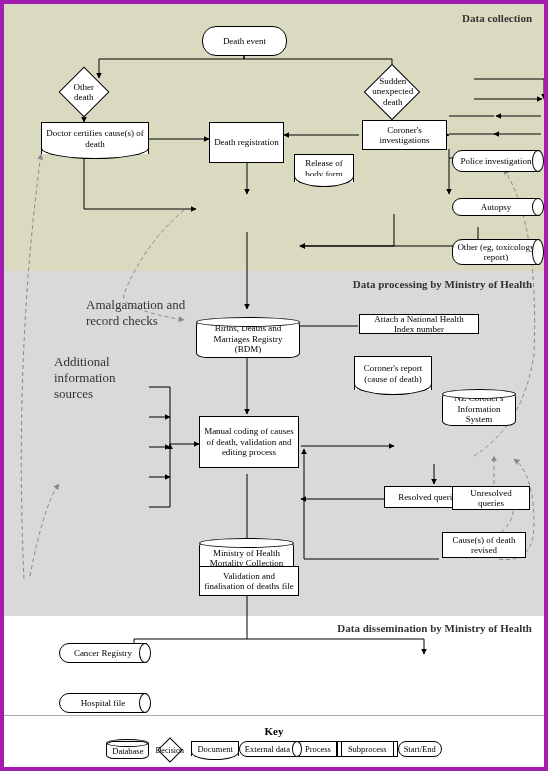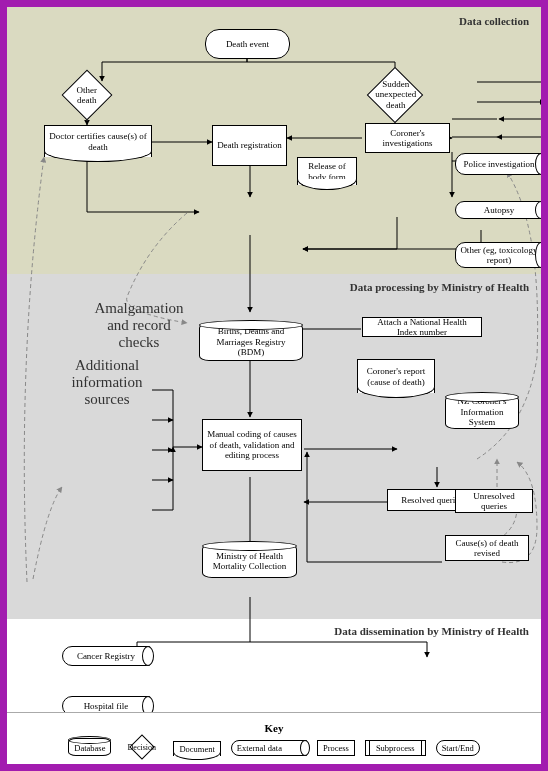--- a/index.html
+++ b/index.html
@@ -1,46 +1,46 @@
 <!DOCTYPE html>
 <html><head>
 <meta charset="utf-8">
 <style>
   *{box-sizing:border-box;margin:0;padding:0}
   body{font-family:Georgia,serif;background:#fff}
-  .frame{width:548px;height:771px;border:7px solid #a21caf;position:relative;overflow:hidden}
+  .frame{width:548px;height:771px;border:4px solid #a21caf;position:relative;overflow:hidden}
   .band{position:absolute;left:0;right:0}
   .band1{top:0;height:267px;background:#dadac1}
   .band2{top:267px;height:345px;background:#d9d9d9}
   .band3{top:612px;height:159px;background:#fff}
   .title{position:absolute;font-weight:bold;font-size:11px;color:#333}
   .node{position:absolute;background:#fff;border:1px solid #000;font-size:9px;line-height:1.15;text-align:center;display:flex;align-items:center;justify-content:center;padding:2px 4px}
   .pill{border-radius:14px}
   .cyl{border-radius:10px/5px;position:relative}
   .cyl:before{content:"";position:absolute;left:-1px;right:-1px;top:-4px;height:8px;border:1px solid #000;border-radius:50%;background:#fff}
   .dia{transform:rotate(45deg)}
   .dia span{transform:rotate(-45deg);display:block}
   .doc{border-bottom:none;border-radius:0 0 0 0;position:relative}
   .doc:after{content:"";position:absolute;left:-1px;right:-1px;bottom:-5px;height:10px;border:1px solid #000;border-top:none;border-radius:0 0 50% 50%/0 0 100% 100%;background:#fff}
   .ext{border-radius:10px 0 0 10px;border-left:1px solid #000;position:relative}
   .ext:after{content:"";position:absolute;right:-5px;top:-1px;bottom:-1px;width:10px;border:1px solid #000;border-radius:50%;background:#fff}
   svg{position:absolute;inset:0;width:548px;height:771px;pointer-events:none}
-  .lbl{position:absolute;font-size:15px;color:#333;text-align:center}
+  .lbl{position:absolute;font-size:13px;color:#333;}
   .key{position:absolute;left:0;right:0;bottom:0;height:52px;border-top:1px solid #aaa;display:flex;flex-direction:column;align-items:center;justify-content:center;gap:4px;background:#fff}
   .key-title{font-weight:bold;font-size:11px}
-  .key-row{display:flex;gap:10px;align-items:flex-end}
+  .key-row{display:flex;gap:0;align-items:flex-start}
   .kshape{border:1px solid #000;font-size:8.5px;padding:2px 5px;display:flex;align-items:center;justify-content:center;background:#fff}
   .kpill{border-radius:10px}
   .kcyl{border-radius:8px/4px;position:relative;padding-top:4px}
   .kcyl:before{content:"";position:absolute;left:-1px;right:-1px;top:-3px;height:6px;border:1px solid #000;border-radius:50%}
   .kdia{width:18px;height:18px;transform:rotate(45deg);margin:0 12px}
   .kdia span{transform:rotate(-45deg);font-size:8px}
   .kdoc{position:relative;border-bottom:none}
   .kdoc:after{content:"";position:absolute;left:-1px;right:-1px;bottom:-4px;height:7px;border:1px solid #000;border-top:none;border-radius:0 0 50% 50%/0 0 100% 100%;background:#fff}
-  .kext{border-radius:8px 0 0 8px;position:relative;padding-right:24px}
+  .kext{border-radius:8px 0 0 8px;position:relative;padding-right:8px}
   .kext:after{content:"";position:absolute;right:-4px;top:-1px;bottom:-1px;width:8px;border:1px solid #000;border-radius:50%;background:#fff}
   .ksub{position:relative;padding:2px 10px}
   .ksub:before,.ksub:after{content:"";position:absolute;top:0;bottom:0;width:1px;background:#000}
   .ksub:before{left:3px}.ksub:after{right:3px}
 </style>
 </head>
 <body>
 
 <div class="frame">
   <div class="band band1"></div>
@@ -130,20 +130,21 @@
 
   <div class="node ext" style="left:55px;top:373px;width:88px;height:20px">Cancer Registry</div>
   <div class="node ext" style="left:55px;top:403px;width:88px;height:20px">Hospital file</div>
   <div class="node ext" style="left:55px;top:433px;width:88px;height:22px">Traffic deaths data</div>
 
   <div class="node" style="left:195px;top:412px;width:100px;height:52px">Manual coding of causes of death, validation and editing process</div>
 
   <div class="node" style="left:380px;top:482px;width:90px;height:22px">Resolved queries</div>
   <div class="node" style="left:438px;top:528px;width:84px;height:26px">Cause(s) of death revised</div>
   <div class="node" style="left:448px;top:482px;width:78px;height:24px">Unresolved queries</div>
+  <div class="node" style="left:195px;top:562px;width:100px;height:30px">Validation and finalisation of deaths file</div>
 
   <div class="key">
     <div class="key-title">Key</div>
     <div class="key-row">
       <div class="kshape kcyl">Database</div>
       <div class="kshape kdia">
           <span>Decision</span>
         </div>
       <div class="kshape kdoc">Document</div>
       <div class="kshape kext">External data</div>

